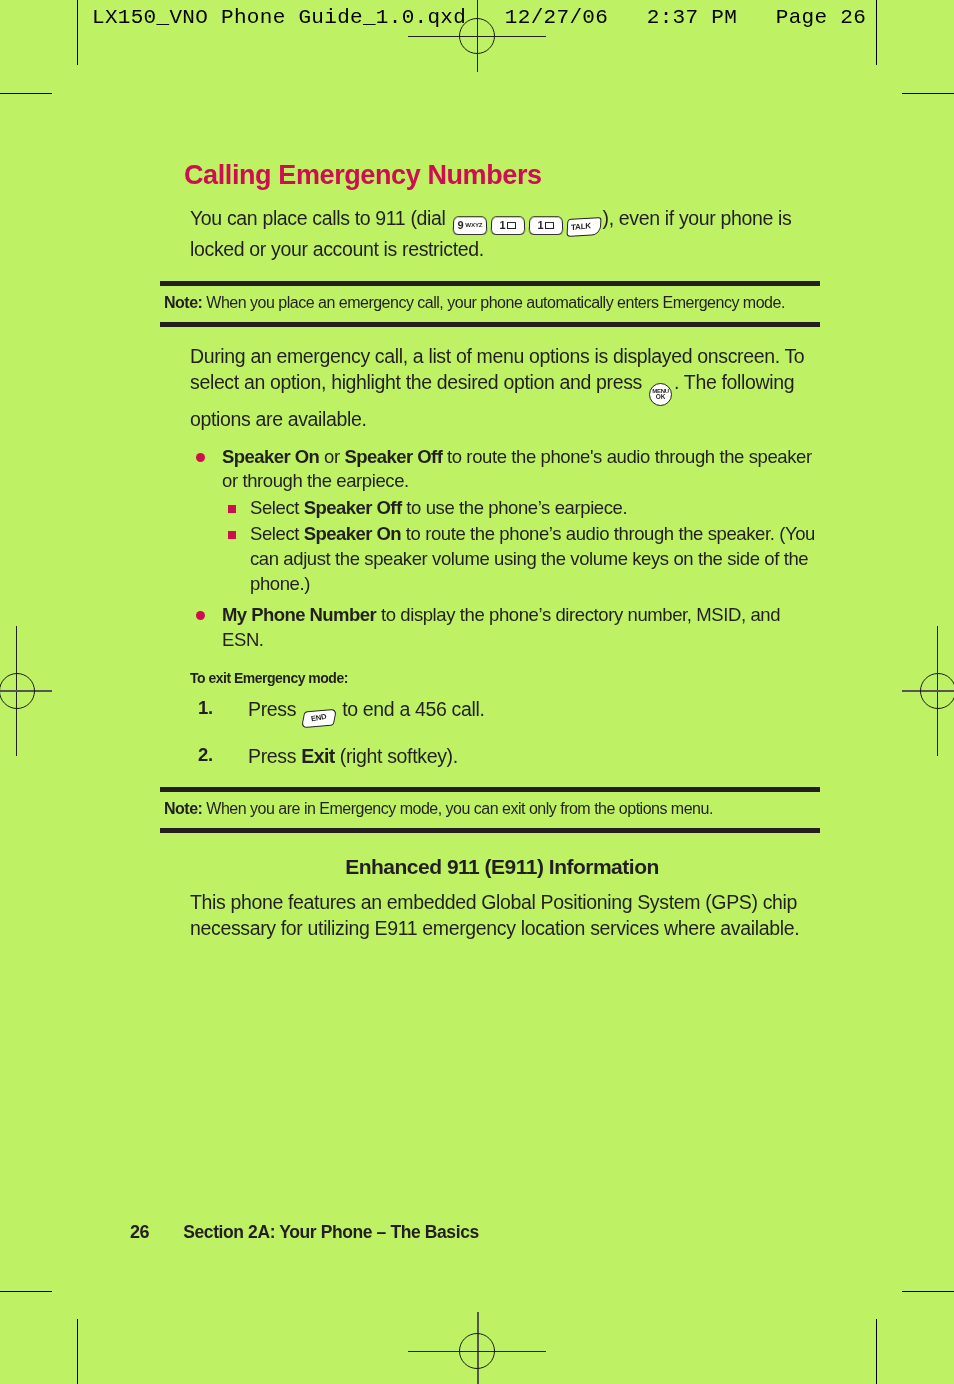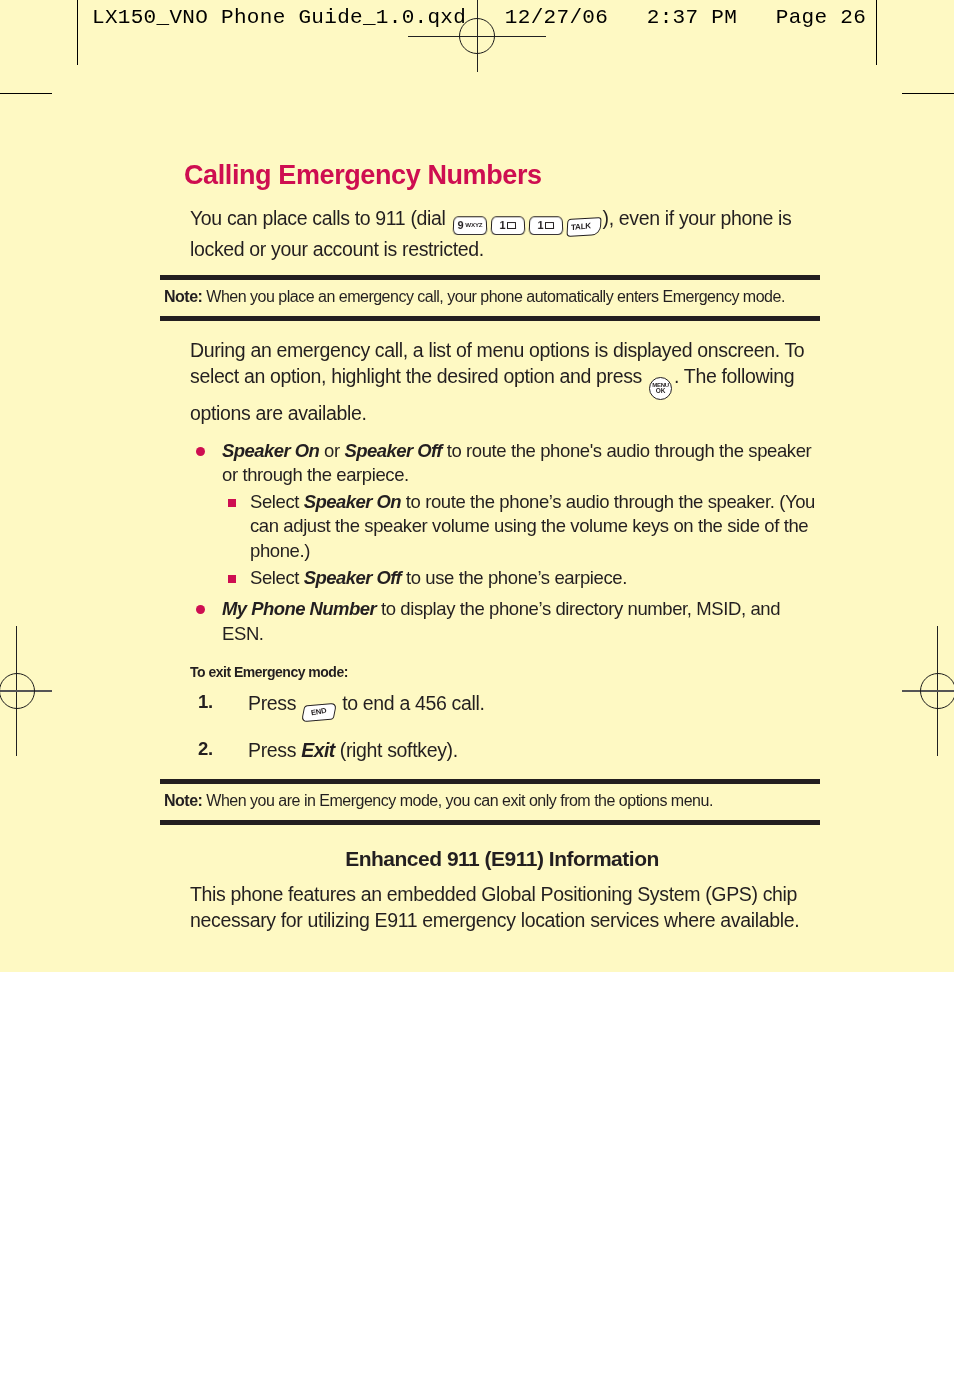--- a/index.html
+++ b/index.html
@@ -3,22 +3,22 @@
 <meta charset="utf-8">
 <style>
   html, body {
     margin: 0;
     padding: 0;
     background: #ffffff;
   }
   .page {
     position: relative;
     width: 954px;
-    height: 972px;
-    background: #fef9c3;
+    height: 1384px;
+    background: #bef264;
     overflow: hidden;
     font-family: "Liberation Sans", sans-serif;
     color: #231f20;
   }
 
   
   .cropmark { position: absolute; background: #000000; }
   .cm-v { width: 1px; }
   .cm-h { height: 1px; }
 
@@ -68,21 +68,21 @@
     line-height: 1.36;
     margin: 0 0 12px 30px;
     letter-spacing: -0.35px;
   }
 
   
   .note-box {
     border-top: 5px solid #231f20;
     border-bottom: 5px solid #231f20;
     padding: 7px 4px 8px 4px;
-    margin: 10px 0 16px 0;
+    margin: 18px 0 16px 0;
   }
   .note-box p {
     margin: 0;
     font-size: 16px;
     line-height: 1.3;
     letter-spacing: -0.5px;
   }
   .note-label { font-weight: bold; }
 
   
@@ -260,21 +260,21 @@
     top: 1222px;
     display: flex;
     align-items: flex-end;
     gap: 34px;
     font-size: 17.5px;
     letter-spacing: -0.4px;
   }
   .footer .pagenum { font-weight: bold; font-size: 18px; }
   .footer .crumb { font-weight: bold; }
 
-  b, strong { font-weight: bold; letter-spacing: -0.55px; font-style: italic; }
+  b, strong { font-weight: bold; letter-spacing: -0.55px; }
 </style>
 </head>
 <body>
 
 <div class="page">
 
   <div class="cropmark cm-v" style="left:77px; top:0; height:65px;"></div>
   <div class="cropmark cm-h" style="left:0; top:93px; width:52px;"></div>
   <div class="cropmark cm-v" style="left:876px; top:0; height:65px;"></div>
   <div class="cropmark cm-h" style="left:902px; top:93px; width:52px;"></div>
@@ -330,25 +330,25 @@
 
     <ul class="bullets">
 
       <li>
         <span class="dot"></span>
         <b>Speaker On</b><span> or </span><b>Speaker Off</b><span> to route the phone's audio through the speaker or through the earpiece.</span>
 
         <ul class="subbullets">
           <li>
             <span class="square"></span>
-            <span>Select </span><b>Speaker On</b><span> to route the phone’s audio through the speaker. (You can adjust the speaker volume using the volume keys on the side of the phone.)</span>
+            <span>Select </span><b>Speaker Off</b><span> to use the phone’s earpiece.</span>
           </li>
           <li>
             <span class="square"></span>
-            <span>Select </span><b>Speaker Off</b><span> to use the phone’s earpiece.</span>
+            <span>Select </span><b>Speaker On</b><span> to route the phone’s audio through the speaker. (You can adjust the speaker volume using the volume keys on the side of the phone.)</span>
           </li>
         </ul>
       </li>
 
 
       <li>
         <span class="dot"></span>
         <b>My Phone Number</b><span> to display the phone’s directory number, MSID, and ESN.</span>
       </li>
     </ul>

